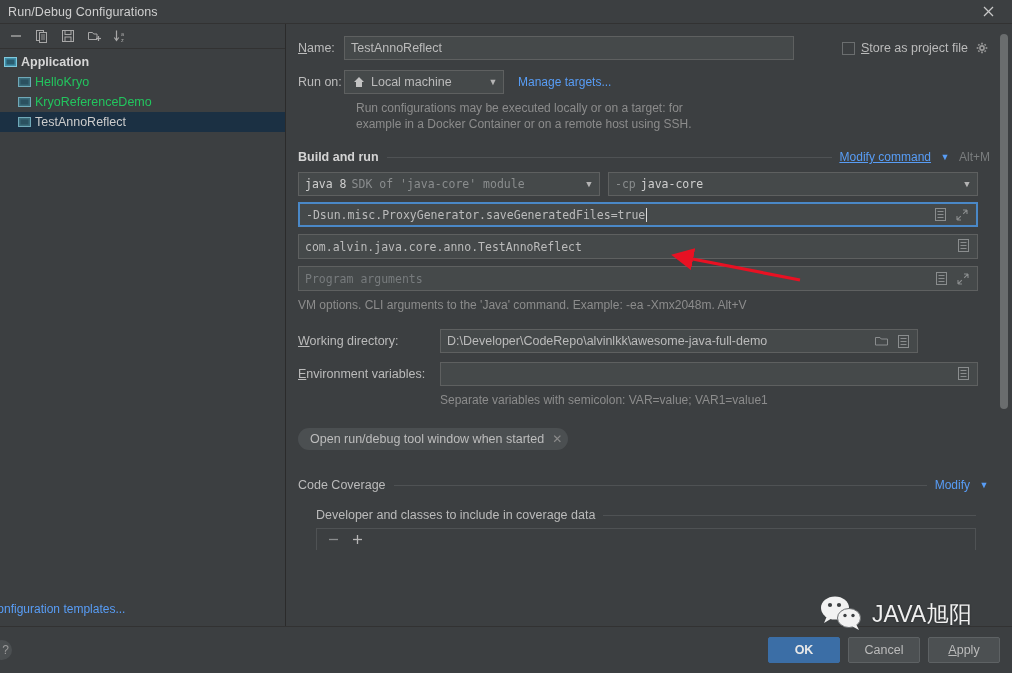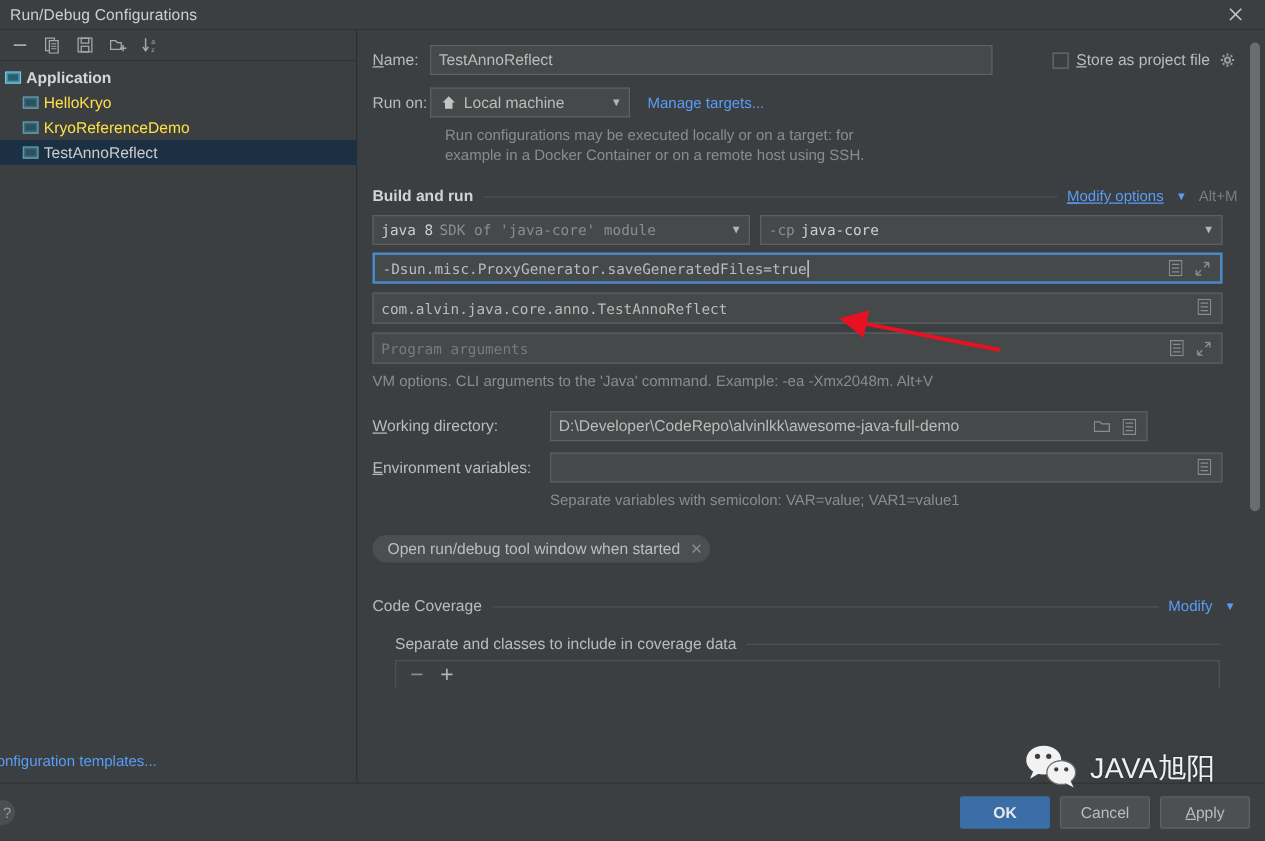--- a/index.html
+++ b/index.html
@@ -63,21 +63,21 @@
     display: flex; align-items: center; justify-content: center;
     cursor: pointer;
   }
   .tb-btn svg { display: block; }
   .tree { flex: 1 1 auto; padding-top: 3px; overflow: hidden; }
   .tree-row {
     height: 20px; display: flex; align-items: center;
     padding-left: 4px; cursor: pointer; white-space: nowrap;
   }
   .tree-row.group { font-weight: bold; color: #d6d6d6; font-size: 12.5px; }
-  .tree-row.child { padding-left: 18px; color: #fde047; font-size: 12.5px; }
+  .tree-row.child { padding-left: 18px; color: #22c55e; font-size: 12.5px; }
   .tree-row.selected { background: #1b3043; color: #cccccc; }
   .tree-icon { margin-right: 4px; display: inline-flex; }
 
   .left-bottom {
     flex: 0 0 auto; padding: 6px 0 10px 0;
   }
   .link {
     color: #589df6; cursor: pointer; font-size: 12px;
   }
   .templates-link {
@@ -367,21 +367,21 @@
 
         <div style="margin-left:58px;margin-bottom:18px;">
           <div class="hint">Run configurations may be executed locally or on a target: for</div>
           <div class="hint">example in a Docker Container or on a remote host using SSH.</div>
         </div>
 
         <div class="section-header">
           <span class="section-title">Build and run</span>
           <span class="sep-line"></span>
           <span class="link ul">
-            <span class="ul">M</span><span>odify options</span>
+            <span class="ul">M</span><span>odify command</span>
           </span>
           <span class="caret" style="margin-left:0;color:#589df6;">▼</span>
           <span class="shortcut">Alt+M</span>
         </div>
 
         <div class="row" style="gap:8px;margin-bottom:6px;">
           <div class="combo mono" style="width:302px;font-family:'DejaVu Sans Mono',monospace;font-size:11.5px;">
             <span style="color:#cfcfcf;">java 8</span>
             <span style="color:#8a8d8e;margin-left:5px;">SDK of 'java-core' module</span>
             <span class="caret">▼</span>
@@ -503,21 +503,21 @@
         </div>
 
         <div class="section-header" style="margin-bottom:16px;">
           <span class="section-title" style="font-weight:normal;color:#bbbbbb;">Code Coverage</span>
           <span class="sep-line"></span>
           <span class="link">Modify</span>
           <span class="caret" style="color:#589df6;margin-left:0;">▼</span>
         </div>
 
         <div class="section-header" style="margin-left:18px;margin-bottom:6px;width:660px;">
-          <span class="section-title" style="font-weight:normal;color:#bbbbbb;">Separate and classes to include in coverage data</span>
+          <span class="section-title" style="font-weight:normal;color:#bbbbbb;">Developer and classes to include in coverage data</span>
           <span class="sep-line"></span>
         </div>
 
         <div style="margin-left:18px;width:660px;border:1px solid #4f5254;border-bottom:none;height:22px;display:flex;align-items:center;gap:8px;padding-left:8px;">
           <span class="icon-btn">
             <svg width="13" height="13" viewBox="0 0 13 13">
               <line x1="2" y1="6.5" x2="11" y2="6.5" stroke="#8a8d8e" stroke-width="1.3"></line>
             </svg>
           </span>
           <span class="icon-btn">

